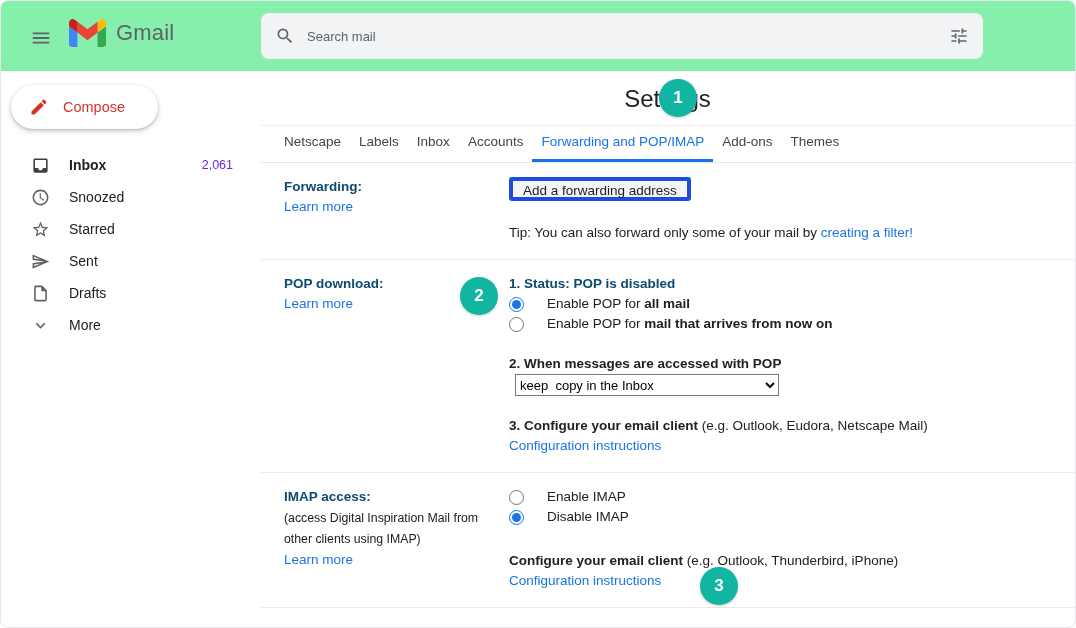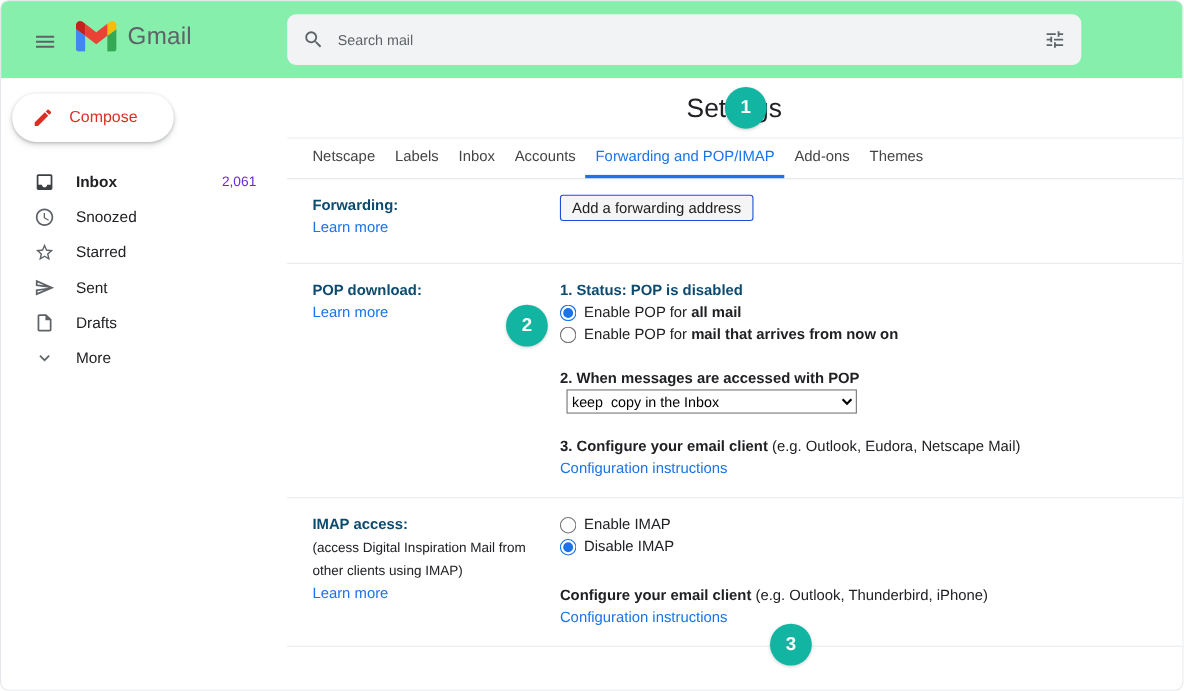--- a/index.html
+++ b/index.html
@@ -41,24 +41,24 @@
   .settings-title{ font-size:24px; color:#202124; font-weight:400;text-align:center; }
   .tabs{ display:flex; align-items:flex-end; padding:0 0 0 14px; height:37px; border-bottom:1px solid #e3e6ea; }
   .tab{ padding:9px 9px 10px; font-size:13.5px; font-weight:500; color:#444; cursor:pointer;
     border-bottom:3px solid transparent; white-space:nowrap; }
   .tab.active{ color:#1a73e8; border-bottom-color:#1a73e8; }
   .row{ display:grid; grid-template-columns:225px 1fr; padding:14px 24px 16px 23px;
     border-bottom:1px solid #e9ebee; font-size:13.5px; line-height:20px; }
   .row-label{ font-weight:bold; color:#0c4a6e; }
   .sub-note{ font-weight:400; font-size:12.3px; color:#202124; line-height:21px; margin-top:1px; }
   a.link{ color:#1a73e8; text-decoration:none; cursor:pointer; }
-  .form-btn{ background:#f5f5f5; border:1px solid #1d4ed8; border-radius:3px;
+  .form-btn{ background:#f5f5f5; border:4px solid #1d4ed8; border-radius:3px;
     font-family:"Liberation Sans",sans-serif; font-size:13.5px; color:#202124;
     padding:2px 10px; height:24px; cursor:pointer; }
-  .radio-line{ display:flex; align-items:center; gap:7px; height:20px; }
+  .radio-line{ display:flex; align-items:center; gap:23px; height:20px; }
   .radio-line input[type=radio]{ width:15px; height:15px; accent-color:#1a73e8; margin:0; cursor:pointer; }
   .gap22{ height:22px; } .gap20{ height:20px; } .gap24{ height:24px; }
   .inline-select{ margin-left:6px; width:264px; height:22px; font-size:13px;
     font-family:"Liberation Sans",sans-serif; border:1px solid #767676; background:#fff; }
   .actions-row{ padding:10px 24px 12px 23px; display:flex; gap:12px; }
   
   .badge{ position:absolute; width:38px; height:38px; border-radius:50%;
     background:#12b5a2; color:#fff; font-size:17px; font-weight:bold;
     display:flex; align-items:center; justify-content:center;
     box-shadow:0 1px 3px rgba(0,0,0,.2); z-index:5; }
@@ -182,20 +182,21 @@
       </div>
 
       <div class="row">
         <div>
           <div class="row-label">Forwarding:</div>
           <a class="link">Learn more</a>
         </div>
         <div>
           <button class="form-btn">Add a forwarding address</button>
           <div class="gap22"></div>
+          <div><span>Tip: You can also forward only some of your mail by </span><a class="link">creating a filter!</a></div>
         </div>
       </div>
 
       <div class="row">
         <div>
           <div class="row-label">POP download:</div>
           <a class="link">Learn more</a>
         </div>
         <div>
           <div class="row-label">1. Status: POP is disabled</div>

